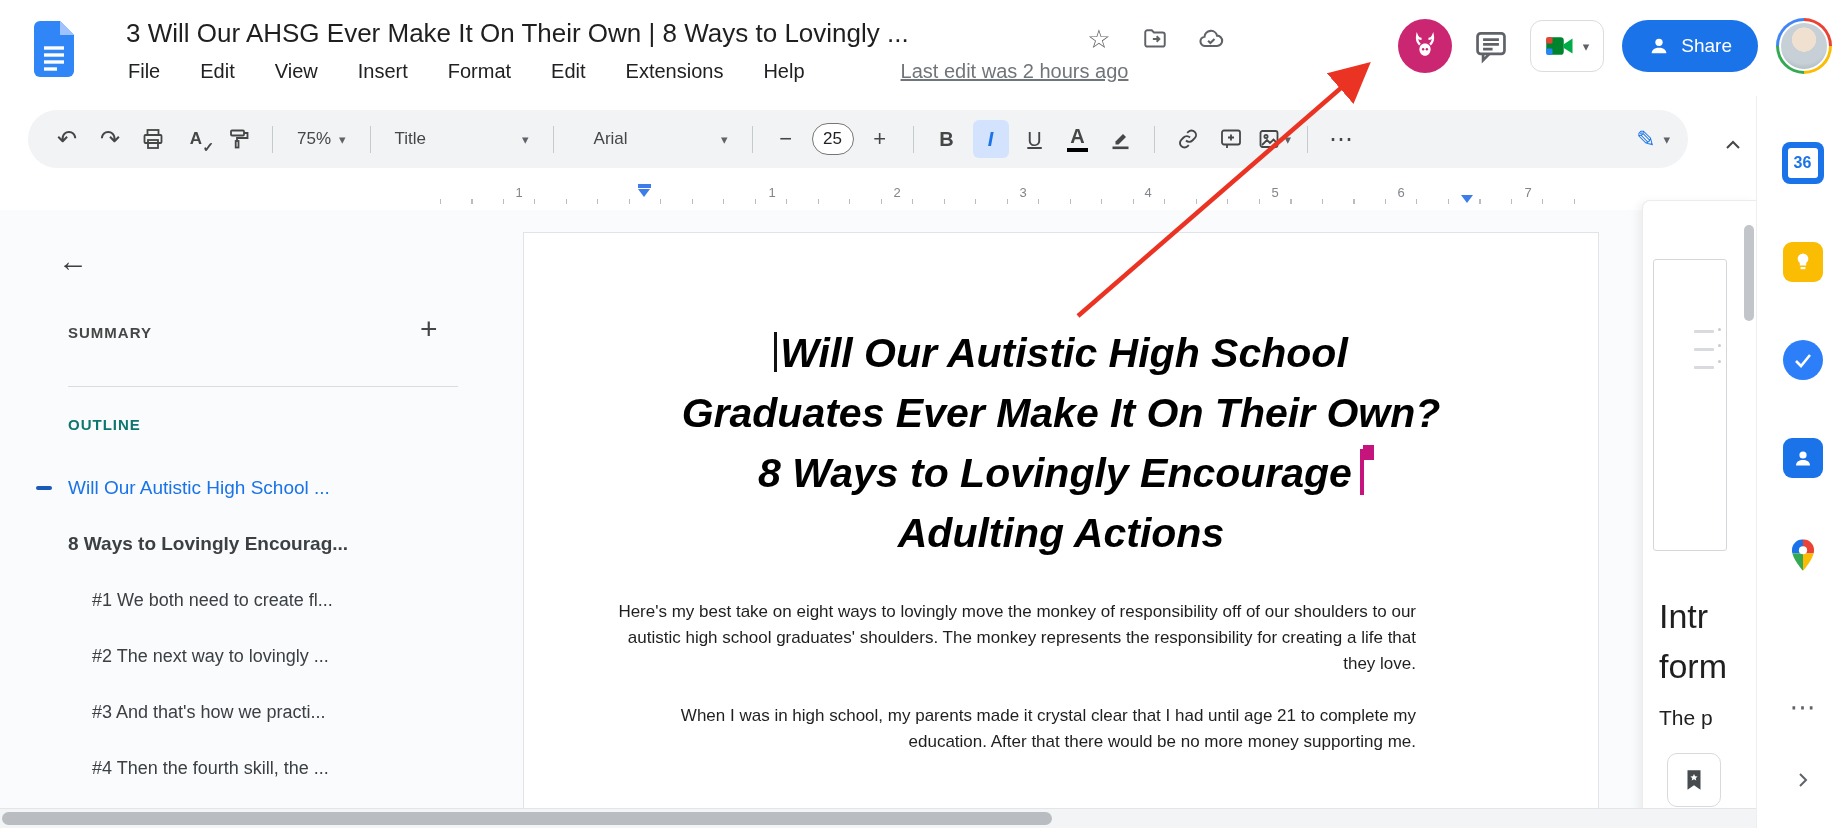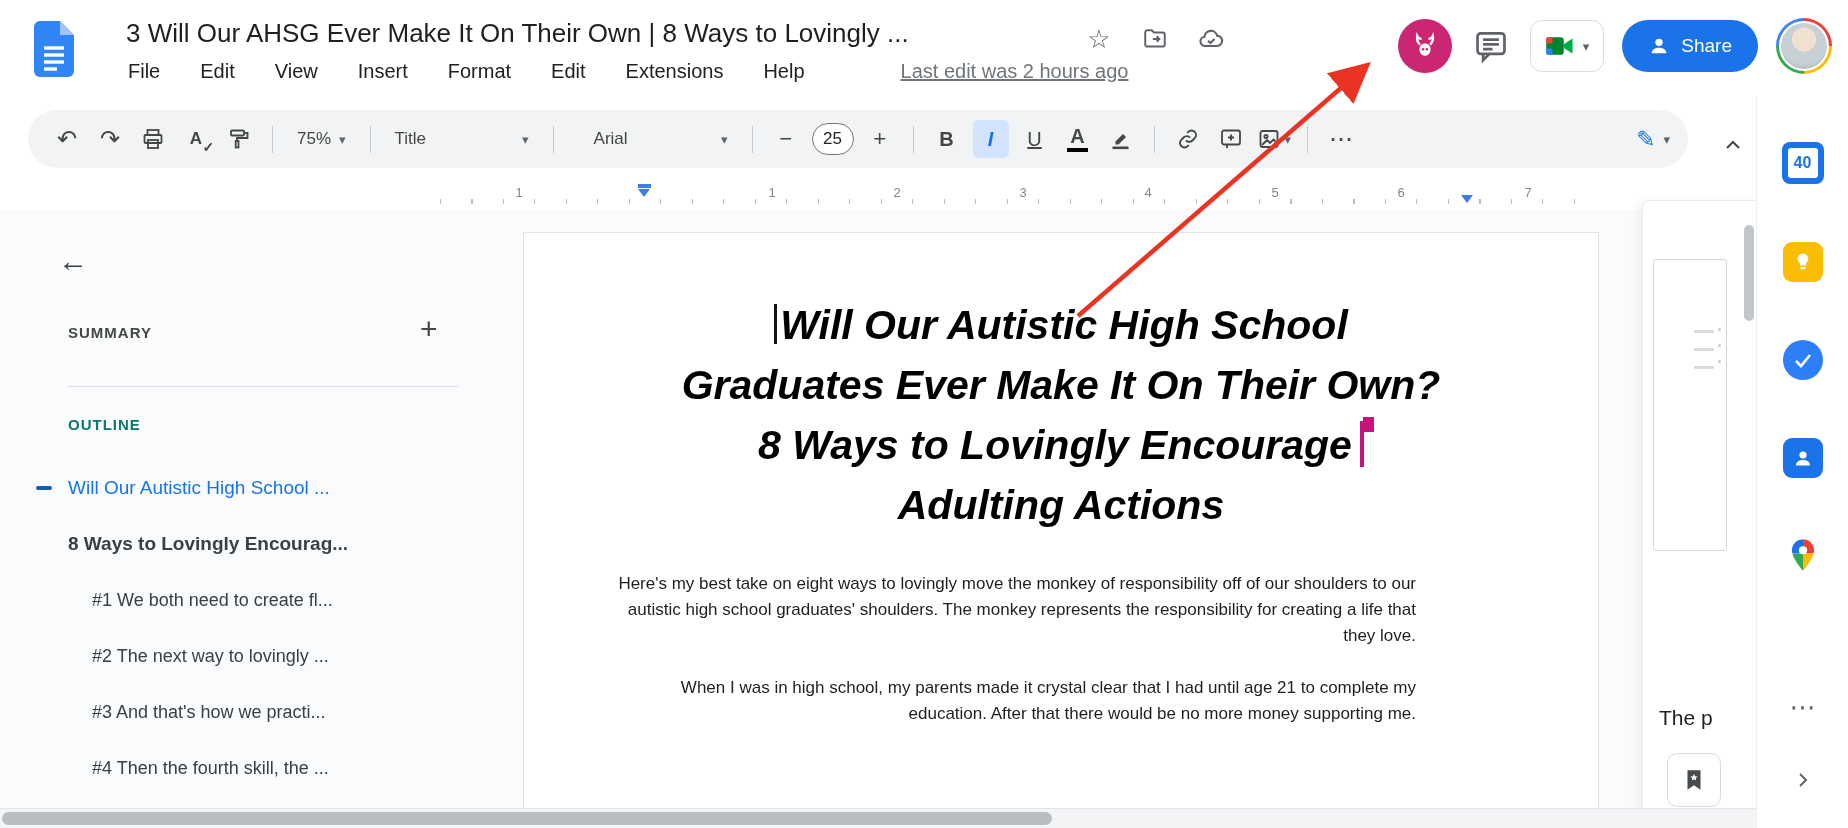--- a/index.html
+++ b/index.html
@@ -75,21 +75,21 @@
   .outline-div { position:absolute; left:44px; top:176px; width:390px; height:1px; background:#dadce0; }
   .outline-label { position:absolute; left:44px; top:206px; font-size:15px; font-weight:700; letter-spacing:1px; color:#0f766e; }
   .outline-list { position:absolute; left:0; top:250px; width:480px; }
   .o-item { position:relative; height:56px; display:flex; align-items:center; padding-left:44px; cursor:pointer; font-size:19px; color:#3c4043; }
   .o-item.lvl1 { padding-left:68px; font-size:18px; }
   .o-item.current { color:#1a73e8; font-weight:500; }
   .o-item.bold { font-weight:600; }
   .cur-dash { position:absolute; left:12px; top:26px; width:16px; height:4px; background:#1a5bb8; border-radius:2px; }
 
   .page { position:absolute; left:523px; top:22px; width:1076px; height:1200px; background:#fff; border:1px solid #e0e3e7; }
-  .doc-title-block { margin-top:62px; text-align:center; font-style:italic; font-weight:700; font-size:41px; line-height:60px; color:#000; }
+  .doc-title-block { margin-top:90px; text-align:center; font-style:italic; font-weight:700; font-size:41px; line-height:60px; color:#000; }
   .caret-black { display:inline-block; width:3px; height:40px; background:#111; vertical-align:-5px; margin-right:3px; }
   .caret-pink { display:inline-block; position:relative; width:4px; height:46px; background:#c5157d; vertical-align:-8px; margin-left:8px; }
   .caret-pink::after { content:""; position:absolute; top:-4px; left:3px; width:11px; height:15px; background:#c5157d; }
   .doc-body { margin:36px 0 0 80px; width:812px; font-size:17px; line-height:26px; color:#1f1f1f;text-align:right; }
   .doc-body p + p { margin-top:26px; }
 
   
   .preview-panel { position:absolute; left:1642px; top:200px; width:114px; bottom:12px; background:#fff;
       border:1px solid #ececec; border-right:none; border-radius:8px 0 0 0; box-shadow:-4px 2px 10px rgba(0,0,0,.06); }
   .thumb-card { position:absolute; left:10px; top:58px; width:74px; height:292px; background:#fff; border:1.5px solid #d5d8db; border-radius:3px; }
@@ -380,37 +380,41 @@
 
   <div class="preview-panel">
     <div class="thumb-card">
       <div class="ml" style="top:70px"></div>
       <div class="ml" style="top:88px"></div>
       <div class="ml" style="top:106px"></div>
       <div class="md" style="top:68px"></div>
       <div class="md" style="top:84px"></div>
       <div class="md" style="top:100px"></div>
     </div>
+    <div class="pv-heading">
+      <div>Intr</div>
+      <div>form</div>
+    </div>
     <div class="pv-body">The p</div>
     <div class="bookmark-btn">
       <svg width="26" height="26" viewBox="0 0 24 24">
         <path d="M6 3h12v18l-6-4.2L6 21z" fill="#454b4f"></path>
         <path d="M12 6.5l1 2.1 2.3.2-1.7 1.5.5 2.2-2.1-1.2-2.1 1.2.5-2.2-1.7-1.5 2.3-.2z" fill="#fff"></path>
       </svg>
     </div>
     <div class="pv-scroll">
         <div class="pthumb"></div>
       </div>
   </div>
 
   <div class="app-strip">
     <div class="strip-item" style="top:46px">
       <div class="cal-icon">
         <div class="cal-inner">
-            <span>40</span>
+            <span>36</span>
           </div>
       </div>
     </div>
     <div class="strip-item" style="top:146px">
       <div class="keep-icon">
         <svg width="24" height="24" viewBox="0 0 24 24">
             <path d="M12 3.5a5.3 5.3 0 0 0-3.2 9.5v2.5h6.4V13A5.3 5.3 0 0 0 12 3.5z" fill="#fff"></path>
             <rect x="9.6" y="17" width="4.8" height="2.2" fill="#fff"></rect>
           </svg>
       </div>

